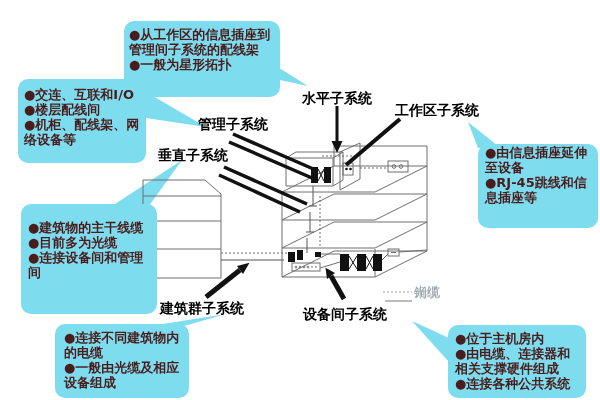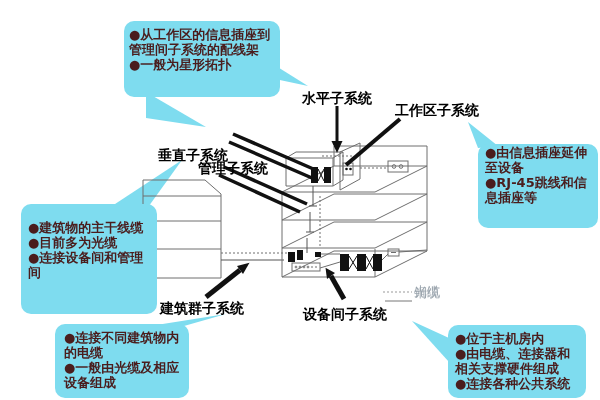--- a/index.html
+++ b/index.html
@@ -135,20 +135,25 @@
       <path d="M383,292 H412" style="stroke:#999;stroke-dasharray:2,2;fill:none"></path>
       <path d="M385,301 H412" style="stroke:#777;fill:none"></path>
     </g>
   </svg>
 
   <div class="callout" style="left:124px;top:2px;width:156px;height:76px;padding:6px 5px;margin-top:19px;">
     <span class="bullet-line">●从工作区的信息插座到管理间子系统的配线架</span>
     <span class="bullet-line">●一般为星形拓扑</span>
   </div>
 
+  <div class="callout" style="left:18px;top:79px;width:128px;height:84px;padding:8px 6px;">
+    <span class="bullet-line">●交连、互联和I/O</span>
+    <span class="bullet-line">●楼层配线间</span>
+    <span class="bullet-line">●机柜、配线架、网络设备等</span>
+  </div>
 
   <div class="callout" style="left:21px;top:204px;width:136px;height:110px;padding:16px 7px;">
     <span class="bullet-line">●建筑物的主干线缆</span>
     <span class="bullet-line">●目前多为光缆</span>
     <span class="bullet-line">●连接设备间和管理间</span>
   </div>
 
   <div class="callout" style="left:55px;top:324px;width:134px;height:74px;padding:6px 9px;">
     <span class="bullet-line">●连接不同建筑物内的电缆</span>
     <span class="bullet-line">●一般由光缆及相应设备组成</span>
@@ -160,21 +165,21 @@
   </div>
 
   <div class="callout" style="left:448px;top:325px;width:138px;height:73px;padding:6px 7px;">
     <span class="bullet-line">●位于主机房内</span>
     <span class="bullet-line">●由电缆、连接器和相关支撑硬件组成</span>
     <span class="bullet-line">●连接各种公共系统</span>
   </div>
 
   <div class="label" style="left:302px;top:90px;font-family:Liberation Serif, serif;">水平子系统</div>
   <div class="label" style="left:395px;top:102px;">工作区子系统</div>
-  <div class="label" style="left:198px;top:116px;margin-top:44px;">管理子系统</div>
+  <div class="label" style="left:198px;top:116px;">管理子系统</div>
   <div class="label" style="left:158px;top:147px;">垂直子系统</div>
   <div class="label" style="left:160px;top:300px;">建筑群子系统</div>
   <div class="label" style="left:303px;top:306px;text-align:center;">设备间子系统</div>
 
   <div class="legend-text" style="left:414px;top:288px;">铜缆</div>
   <div class="legend-text" style="left:414px;top:287px;">光缆</div>
 
 </div>
 
 </body></html>

